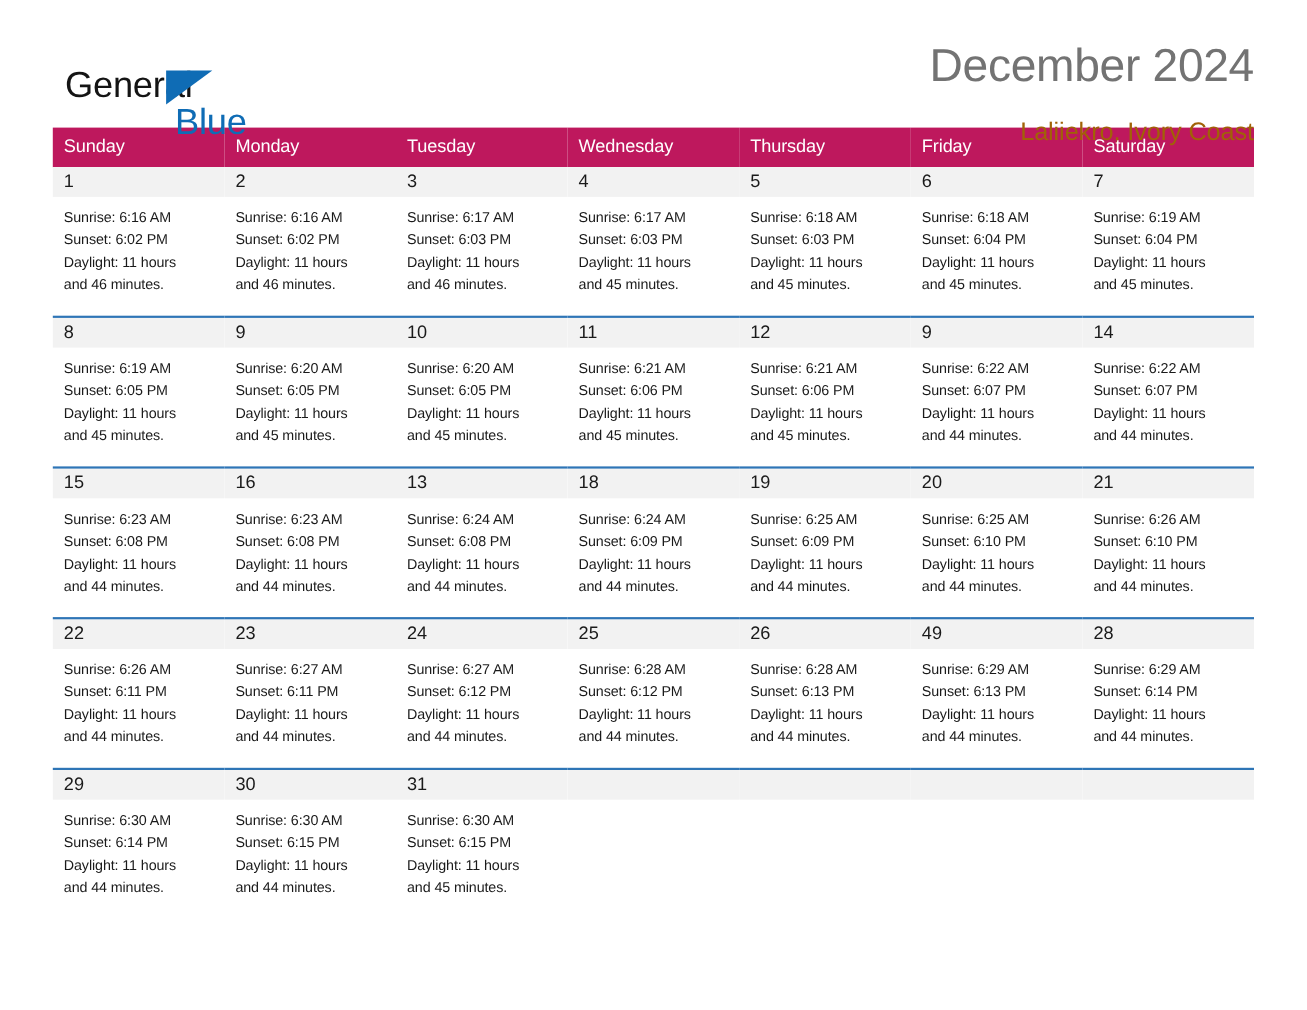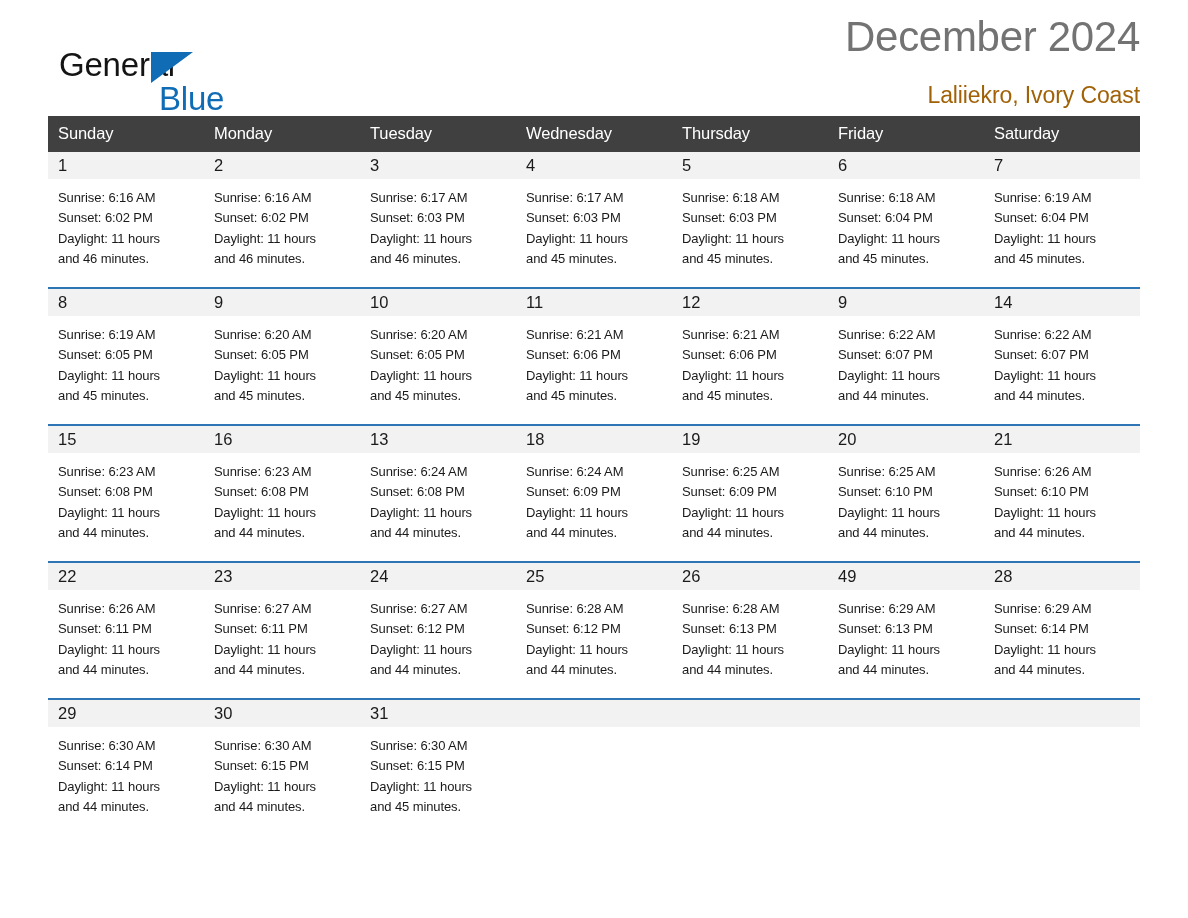--- a/index.html
+++ b/index.html
@@ -19,21 +19,21 @@
     position: relative;
     width: 1188px;
     height: 918px;
     box-sizing: border-box;
     padding: 0 48px;
   }
 
   
   .header {
     display: flex;
-    align-items: flex-end;
+    align-items: center;
     justify-content: space-between;
     padding-top: 62px;
     height: 110px;
     box-sizing: border-box;
   }
   .logo {
     position: relative;
     width: 200px;
     height: 72px;
     line-height: 1;
@@ -88,21 +88,21 @@
   }
 
   
   .calendar {
     width: 1092px;
     border-collapse: collapse;
     table-layout: fixed;
     margin-top: 6px;
   }
   .calendar th {
-    background: #404040;
+    background: #be185d;
     color: #ffffff;
     font-size: 16.5px;
     font-weight: 400;
     text-align: left;
     padding: 8px 0 9px 10px;
     height: 19px;
     letter-spacing: -0.1px;
   }
   .calendar td {
     vertical-align: top;

